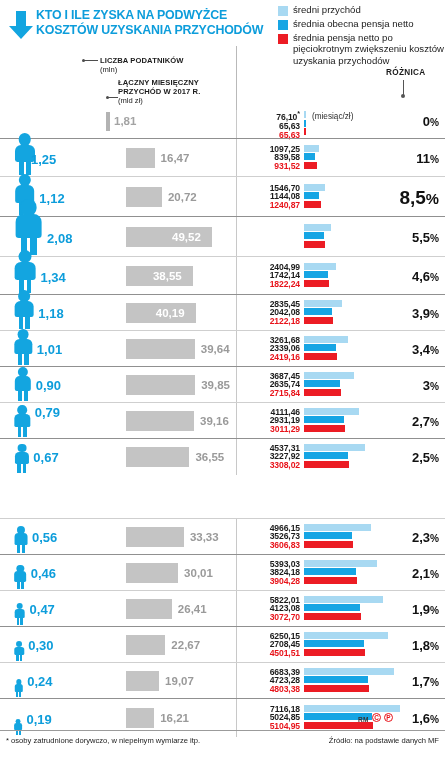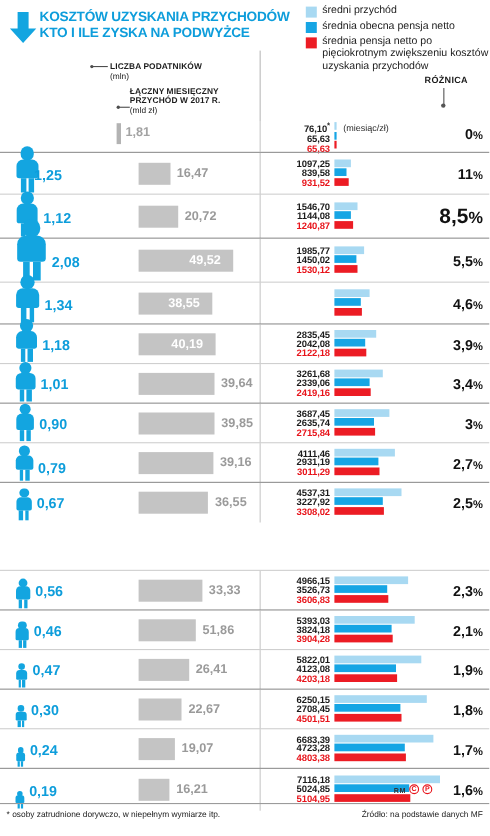--- a/index.html
+++ b/index.html
@@ -87,22 +87,22 @@
 </head>
 <body>
 
 <div class="page">
 
   <div class="header">
     <svg class="arrow-icon" viewBox="0 0 26 30">
       <polygon points="8,1 18,1 18,16 25,16 13,29 1,16 8,16" fill="#13a5e0"></polygon>
     </svg>
     <div class="title">
+      <div>KTO I ILE ZYSKA NA PODWYŻCE</div>
       <div>KOSZTÓW UZYSKANIA PRZYCHODÓW</div>
-      <div>KTO I ILE ZYSKA NA PODWYŻCE</div>
     </div>
 
     <div class="legend">
       <div class="legend-row">
         <span class="legend-sw" style="background:#a8d9f2"></span>
         <span class="legend-tx">średni przychód</span>
       </div>
       <div class="legend-row">
         <span class="legend-sw" style="background:#16a5e4"></span>
         <span class="legend-tx">średnia obecna pensja netto</span>
@@ -218,25 +218,20 @@
     <span class="body" style="top:15.456000000000001px;width:26.7904px;height:23.52px;border-radius:8.03712px 8.03712px 3.214848px 3.214848px;"></span>
     <span class="legL" style="bottom:0;left:6.552px;width:6.4064000000000005px;height:16.8px;"></span>
     <span class="legR" style="bottom:0;left:16.1616px;width:6.4064000000000005px;height:16.8px;"></span>
   </div>
           </div>
       <div class="plabel" style="left:47.120000000000005px; bottom:8.8px;">2,08</div>
     </div>
     <div class="graybar" style="left:126px; top:10px; width:86px;"></div>
     <div class="grayval inside" style="left:172px; top:14px;">49,52</div>
     <div class="sep-v" style="top:0; height:40px;"></div>
-    <div class="numcol" style="top:6.5px;">
-      <div class="num">1985,77</div>
-      <div class="num">1450,02</div>
-      <div class="num red">1530,12</div>
-    </div>
     <div class="barset" style="top:6.5px;">
       <div class="bar b1" style="width:26.788799608778866px;"></div>
       <div class="bar b2" style="width:19.56132644199556px;"></div>
       <div class="bar b3" style="width:20.641906191243052px;"></div>
     </div>
     <div class="pct" style="top:12.5px; font-size:13px;">5,5<span class="small">%</span></div>
   </div>
       <div class="row light" style="height:38px;">
     <div class="person-wrap" style="height:38px;">
       <div style="position:absolute; left:14px; bottom:0;">
@@ -245,20 +240,25 @@
     <span class="body" style="top:11.962544699699462px;width:20.73507747947907px;height:18.203872369107877px;border-radius:6.220523243843721px 6.220523243843721px 2.4882092975374883px 2.4882092975374883px;"></span>
     <span class="legL" style="bottom:0;left:5.071078731394337px;width:4.9583880929189075px;height:13.002765977934198px;"></span>
     <span class="legR" style="bottom:0;left:12.5086608707727px;width:4.9583880929189075px;height:13.002765977934198px;"></span>
   </div>
           </div>
       <div class="plabel" style="left:40.53812769508595px; bottom:8.36px;">1,34</div>
     </div>
     <div class="graybar" style="left:126px; top:9px; width:66.94870759289175px;"></div>
     <div class="grayval inside" style="left:152.94870759289176px; top:13px;">38,55</div>
     <div class="sep-v" style="top:0; height:38px;"></div>
+    <div class="numcol" style="top:5.5px;">
+      <div class="num">2404,99</div>
+      <div class="num">1742,14</div>
+      <div class="num red">1822,24</div>
+    </div>
     <div class="barset" style="top:5.5px;">
       <div class="bar b1" style="width:32.4442383413573px;"></div>
       <div class="bar b2" style="width:23.502137382696898px;"></div>
       <div class="bar b3" style="width:24.582717131944385px;"></div>
     </div>
     <div class="pct" style="top:11.5px; font-size:13px;">4,6<span class="small">%</span></div>
   </div>
       <div class="row " style="height:36px;">
     <div class="person-wrap" style="height:36px;">
       <div style="position:absolute; left:14px; bottom:0;">
@@ -343,21 +343,21 @@
       <div class="row light" style="height:36px;">
     <div class="person-wrap" style="height:36px;">
       <div style="position:absolute; left:14px; bottom:0;">
             <div class="person" style="width:16.664357173320546px;height:32.04684071792413px;">
     <span class="head" style="top:0;width:9.614052215377237px;height:9.614052215377237px;"></span>
     <span class="body" style="top:8.844928038147058px;width:15.331208599454904px;height:13.459673101528132px;border-radius:4.599362579836471px 4.599362579836471px 1.8397450319345883px 1.8397450319345883px;"></span>
     <span class="legL" style="bottom:0;left:3.7494803639971233px;width:3.66615857813052px;height:9.614052215377237px;"></span>
     <span class="legR" style="bottom:0;left:9.248718231192903px;width:3.66615857813052px;height:9.614052215377237px;"></span>
   </div>
           </div>
-      <div class="plabel" style="left:34.664357173320546px; bottom:4px;">0,79</div>
+      <div class="plabel" style="left:34.664357173320546px; bottom:17px;">0,79</div>
     </div>
     <div class="graybar" style="left:126px; top:8px; width:68.00807754442648px;"></div>
     <div class="grayval " style="left:200.0080775444265px; top:12px;">39,16</div>
     <div class="sep-v" style="top:0; height:36px;"></div>
     <div class="numcol" style="top:4.5px;">
       <div class="num">4111,46</div>
       <div class="num">2931,19</div>
       <div class="num red">3011,29</div>
     </div>
     <div class="barset" style="top:4.5px;">
@@ -427,21 +427,21 @@
             <div class="person" style="width:12.716100031062982px;height:24.454038521274967px;">
     <span class="head" style="top:0;width:7.33621155638249px;height:7.33621155638249px;"></span>
     <span class="body" style="top:6.749314631871891px;width:11.698812028577944px;height:10.270696178935486px;border-radius:3.509643608573383px 3.509643608573383px 1.4038574434293531px 1.4038574434293531px;"></span>
     <span class="legL" style="bottom:0;left:2.861122506989171px;width:2.797542006833856px;height:7.33621155638249px;"></span>
     <span class="legR" style="bottom:0;left:7.057435517239956px;width:2.797542006833856px;height:7.33621155638249px;"></span>
   </div>
           </div>
       <div class="plabel" style="left:30.716100031062982px; bottom:7.92px;">0,46</div>
     </div>
     <div class="graybar" style="left:126px; top:8px; width:52.1175282714055px;"></div>
-    <div class="grayval " style="left:184.1175282714055px; top:12px;">51,86</div>
+    <div class="grayval " style="left:184.1175282714055px; top:12px;">30,01</div>
     <div class="sep-v" style="top:0; height:36px;"></div>
     <div class="numcol" style="top:4.5px;">
       <div class="num">5393,03</div>
       <div class="num">3824,18</div>
       <div class="num red">3904,28</div>
     </div>
     <div class="barset" style="top:4.5px;">
       <div class="bar b1" style="width:72.75404500729323px;"></div>
       <div class="bar b2" style="width:51.589656248155606px;"></div>
       <div class="bar b3" style="width:52.6702359974031px;"></div>
@@ -459,21 +459,21 @@
   </div>
           </div>
       <div class="plabel" style="left:29.557577600864292px; bottom:7.92px;">0,47</div>
     </div>
     <div class="graybar" style="left:126px; top:8px; width:45.865508885298865px;"></div>
     <div class="grayval " style="left:177.86550888529888px; top:12px;">26,41</div>
     <div class="sep-v" style="top:0; height:36px;"></div>
     <div class="numcol" style="top:4.5px;">
       <div class="num">5822,01</div>
       <div class="num">4123,08</div>
-      <div class="num red">4203,18</div>
+      <div class="num red">3072,70</div>
     </div>
     <div class="barset" style="top:4.5px;">
       <div class="bar b1" style="width:78.54114988659646px;"></div>
       <div class="bar b2" style="width:55.621931991602224px;"></div>
       <div class="bar b3" style="width:56.70251174084973px;"></div>
     </div>
     <div class="pct" style="top:10.5px; font-size:13px;">1,9<span class="small">%</span></div>
   </div>
       <div class="row " style="height:36px;">
     <div class="person-wrap" style="height:36px;">

